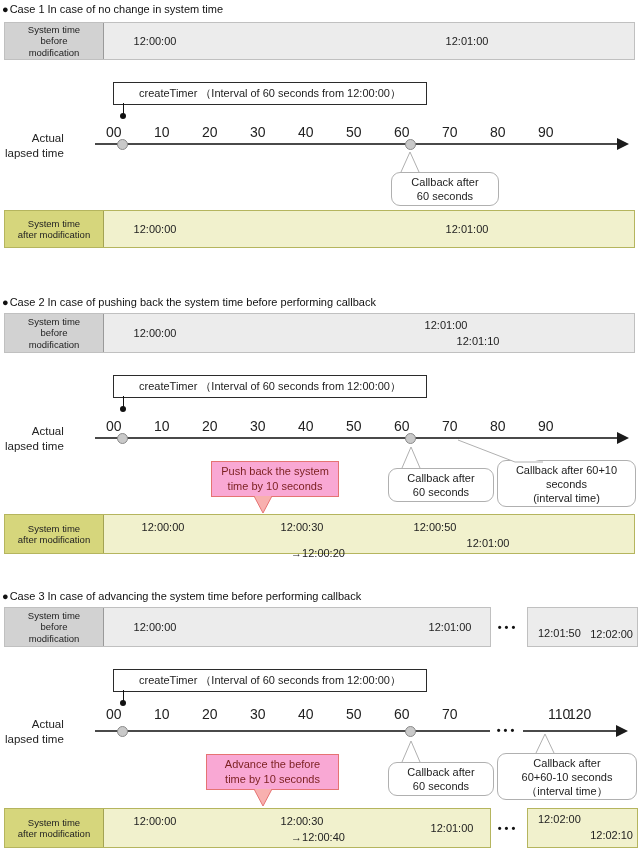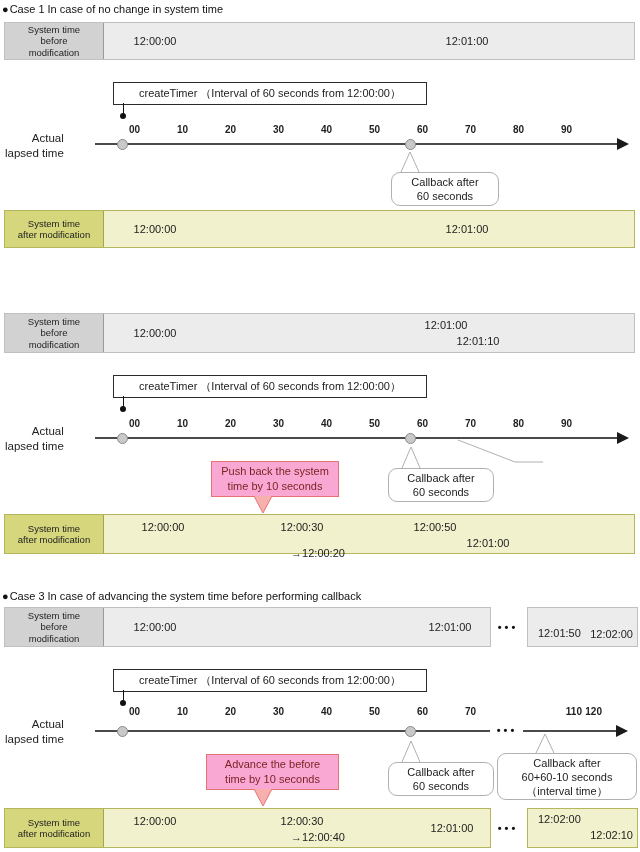--- a/index.html
+++ b/index.html
@@ -15,21 +15,21 @@
               justify-content:center; text-align:center; font-size:9.5px; line-height:1.18; color:#222; box-sizing:border-box;}
   .bar.gray .bar-label {background:#d2d2d2; border-right:1px solid #9a9a9a;}
   .bar.yellow .bar-label {background:#d6d67c; border-right:1px solid #a3a353;}
   .time {position:absolute; font-size:11px; white-space:nowrap; transform:translateX(-50%); color:#222;}
   .time.vc {top:50%; transform:translate(-50%,-50%);}
   .time.raw {transform:none;}
   .timer-box {position:absolute; left:113px; width:312px; height:21px; border:1px solid #2b2b2b; background:#fff;
               display:flex; align-items:center; justify-content:center; font-size:11px; white-space:nowrap;}
   .vline {position:absolute; width:1px; background:#111;}
   .bdot {position:absolute; width:6px; height:6px; border-radius:50%; background:#111;}
-  .tick {position:absolute; width:34px; text-align:right; font-size:10px; color:#222;font-weight:bold;}
+  .tick {position:absolute; width:34px; text-align:left; font-size:14px; color:#222;}
   .axis-title {position:absolute; left:5px; font-size:11.5px; line-height:1.3; color:#222;text-align:right;}
   .axis-line {position:absolute; height:2px; background:#4a4a4a;}
   .arrow {position:absolute; width:0; height:0; border-top:6px solid transparent; border-bottom:6px solid transparent;
           border-left:12px solid #1b1b1b;}
   .axis-dot {position:absolute; width:11px; height:11px; border-radius:50%; background:#c9c9c9;
              border:1px solid #8a8a8a; box-sizing:border-box;}
   .callout {position:absolute; background:#fff; border:1px solid #b0b0b0; border-radius:9px; text-align:center;
             font-size:11px; line-height:14px; color:#222; box-sizing:border-box; display:flex; flex-direction:column; justify-content:center;}
   .note {position:absolute; background:#f9a8d4; border:1px solid #e57373; color:#7a1f1f; text-align:center;
          font-size:11px; line-height:15px; box-sizing:border-box; display:flex; flex-direction:column; justify-content:center;}
@@ -95,20 +95,23 @@
       <div class="bar-label">
         <div>System time</div>
         <div>after modification</div>
       </div>
       <span class="time vc" style="left:150px">12:00:00</span>
       <span class="time vc" style="left:462px">12:01:00</span>
     </div>
   </div>
 
   <div class="layer">
+    <div class="case-title" style="top:296px">
+      <span class="bullet">●</span><span>Case 2 In case of pushing back the system time before performing callback</span>
+    </div>
 
     <div class="bar gray" style="left:4px;top:313px;width:631px;height:40px">
       <div class="bar-label">
         <div>System time</div>
         <div>before</div>
         <div>modification</div>
       </div>
       <span class="time vc" style="left:150px">12:00:00</span>
       <span class="time" style="left:441px;top:5px">12:01:00</span>
       <span class="time" style="left:473px;top:21px">12:01:10</span>
@@ -149,20 +152,25 @@
     </svg>
 
     <div class="callout" style="left:388px;top:468px;width:106px;height:34px">
       <div>Callback after</div>
       <div>60 seconds</div>
     </div>
     <svg class="ptr" style="left:400px;top:446px" width="22" height="23">
       <polyline points="2,22 11,1 20,22" fill="#ffffff" stroke="#b0b0b0" stroke-width="1"></polyline>
     </svg>
 
+    <div class="callout" style="left:497px;top:460px;width:139px;height:47px">
+      <div>Callback after 60+10</div>
+      <div>seconds</div>
+      <div>(interval time)</div>
+    </div>
     <svg class="ptr" style="left:455px;top:438px" width="95" height="25">
       <polyline points="3,2 60,24 88,24" fill="#ffffff" stroke="#b0b0b0" stroke-width="1"></polyline>
     </svg>
 
     <div class="bar yellow" style="left:4px;top:514px;width:631px;height:40px">
       <div class="bar-label">
         <div>System time</div>
         <div>after modification</div>
       </div>
       <span class="time" style="left:158px;top:6px">12:00:00</span>

